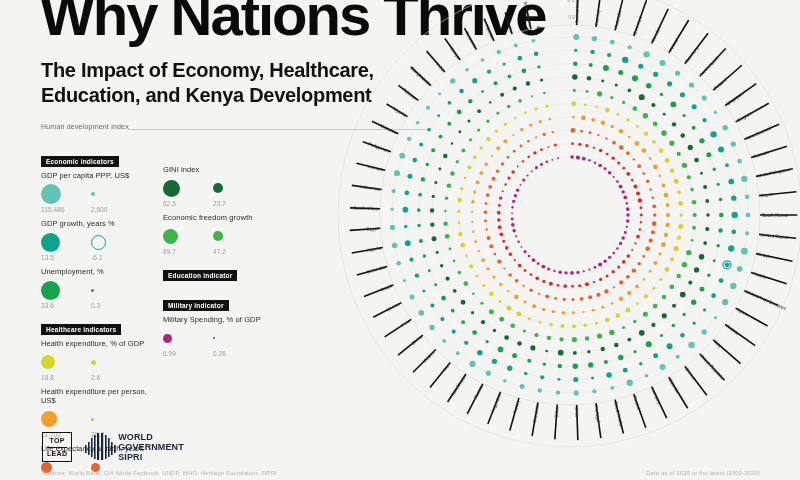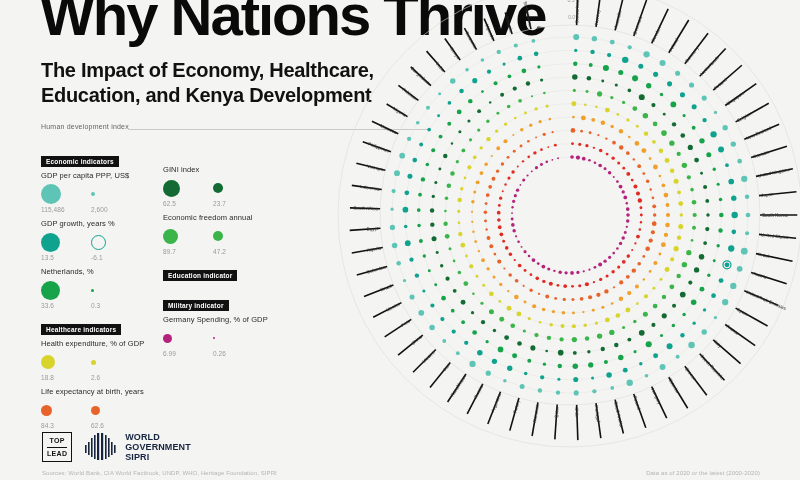--- a/index.html
+++ b/index.html
@@ -62,21 +62,21 @@
   
   .footer-logos {
     position:absolute; left:42px; top:432px;
     display:flex; align-items:center; gap:12px;
   }
   .toplead {
     border:1.5px solid #111; padding:3px 4px; text-align:center;
     font-size:7px; font-weight:700; line-height:1.35; letter-spacing:.3px;
   }
   .toplead .rule { height:1px; background:#111; margin:1px 0; }
-  .wgs { display:flex; align-items:center; gap:7px; }
+  .wgs { display:flex; align-items:center; }
   .wgs-mark { width:34px; height:30px; }
   .wgs-text {
     font-size:9px; font-weight:700; line-height:1.12;
     color:#16243f; letter-spacing:.1px;
   }
   .source-line {
     position:absolute; left:42px; top:470px; right:40px;
     display:flex; justify-content:space-between;
     font-size:6px; color:#b4b4b2; letter-spacing:.1px;
   }
@@ -123,21 +123,21 @@
                 <div class="dot-val">13.5</div>
               </div>
               <div class="dot-cell">
                 <div class="dot-wrap">
                   <span class="dot hollow" style="width: 15px; height: 15px; border: 1.8px solid rgb(15, 163, 143);"></span>
                 </div>
                 <div class="dot-val">-6.1</div>
               </div>
             </div>
           </div><div style="margin-bottom: 6px;">
-            <div class="ind-name">Netherlands, %</div>
+            <div class="ind-name">Unemployment, %</div>
             <div class="dot-pair">
               <div class="dot-cell">
                 <div class="dot-wrap">
                   <span class="dot" style="width: 19px; height: 19px; background: rgb(22, 163, 74);"></span>
                 </div>
                 <div class="dot-val">33.6</div>
               </div>
               <div class="dot-cell">
                 <div class="dot-wrap">
                   <span class="dot" style="width: 3px; height: 3px; background: rgb(22, 163, 74);"></span>
@@ -153,20 +153,36 @@
                 <div class="dot-wrap">
                   <span class="dot" style="width: 14px; height: 14px; background: rgb(216, 212, 43);"></span>
                 </div>
                 <div class="dot-val">18.8</div>
               </div>
               <div class="dot-cell">
                 <div class="dot-wrap">
                   <span class="dot" style="width: 5px; height: 5px; background: rgb(216, 212, 43);"></span>
                 </div>
                 <div class="dot-val">2.6</div>
+              </div>
+            </div>
+          </div><div style="margin-bottom: 6px;">
+            <div class="ind-name">Health expenditure per person, US$</div>
+            <div class="dot-pair">
+              <div class="dot-cell">
+                <div class="dot-wrap">
+                  <span class="dot" style="width: 16px; height: 16px; background: rgb(240, 160, 42);"></span>
+                </div>
+                <div class="dot-val">11,702</div>
+              </div>
+              <div class="dot-cell">
+                <div class="dot-wrap">
+                  <span class="dot" style="width: 3px; height: 3px; background: rgb(240, 160, 42);"></span>
+                </div>
+                <div class="dot-val">28.7</div>
               </div>
             </div>
           </div><div style="margin-bottom: 6px;">
             <div class="ind-name">Life expectancy at birth, years</div>
             <div class="dot-pair">
               <div class="dot-cell">
                 <div class="dot-wrap">
                   <span class="dot" style="width: 11px; height: 11px; background: rgb(232, 99, 42);"></span>
                 </div>
                 <div class="dot-val">84.3</div>
@@ -193,40 +209,40 @@
               </div>
               <div class="dot-cell">
                 <div class="dot-wrap">
                   <span class="dot" style="width: 10px; height: 10px; background: rgb(19, 107, 51);"></span>
                 </div>
                 <div class="dot-val">23.7</div>
               </div>
             </div>
           </div>
           <div style="margin-bottom: 6px;">
-            <div class="ind-name">Economic freedom annual</div>
+            <div class="ind-name">Economic freedom growth</div>
             <div class="dot-pair">
               <div class="dot-cell">
                 <div class="dot-wrap">
                   <span class="dot" style="width: 15px; height: 15px; background: rgb(59, 181, 74);"></span>
                 </div>
                 <div class="dot-val">89.7</div>
               </div>
               <div class="dot-cell">
                 <div class="dot-wrap">
                   <span class="dot" style="width: 10px; height: 10px; background: rgb(59, 181, 74);"></span>
                 </div>
                 <div class="dot-val">47.2</div>
               </div>
             </div>
           </div>
         </div>
         <div class="blk"><div class="sect-tag">Education indicator</div></div>
         <div class="blk"><div class="sect-tag">Military indicator</div><div style="margin-bottom: 6px;">
-            <div class="ind-name">Germany Spending, % of GDP</div>
+            <div class="ind-name">Military Spending, % of GDP</div>
             <div class="dot-pair">
               <div class="dot-cell">
                 <div class="dot-wrap">
                   <span class="dot" style="width: 9px; height: 9px; background: rgb(181, 34, 124);"></span>
                 </div>
                 <div class="dot-val">6.99</div>
               </div>
               <div class="dot-cell">
                 <div class="dot-wrap">
                   <span class="dot" style="width: 2px; height: 2px; background: rgb(181, 34, 124);"></span>

